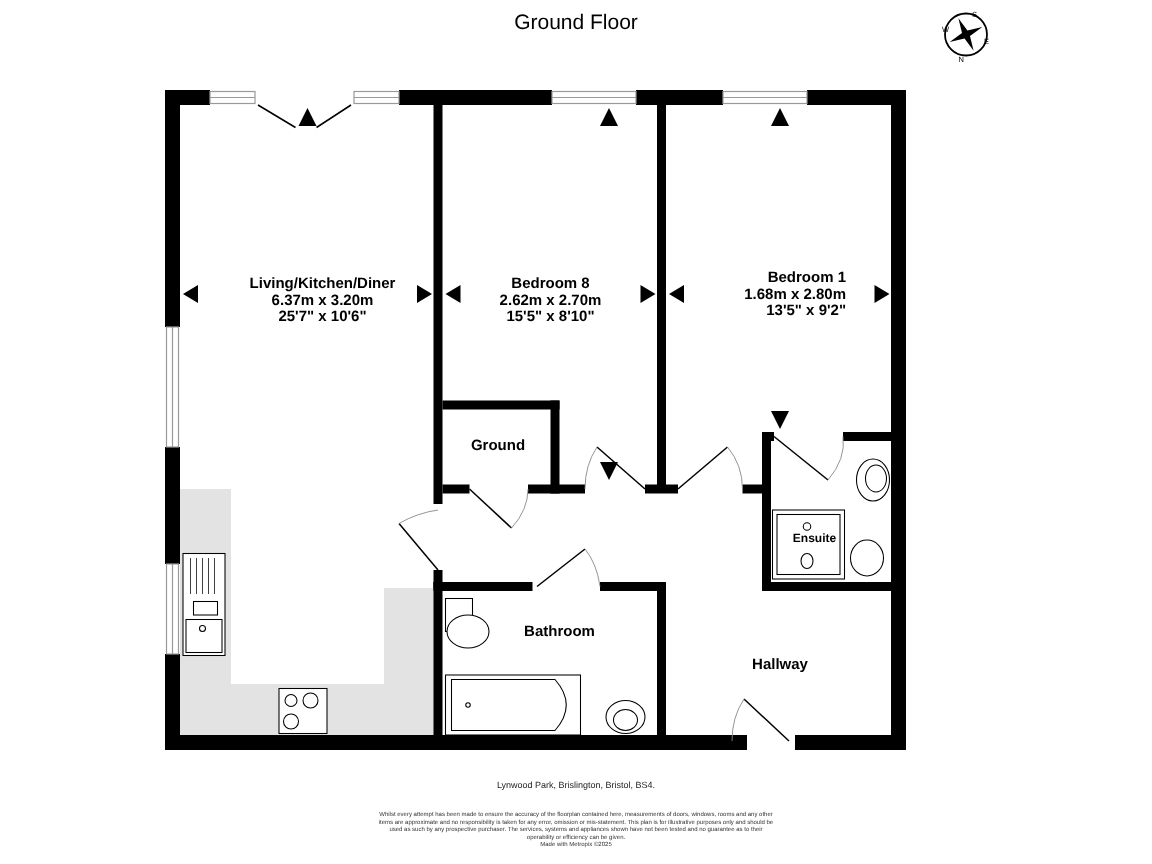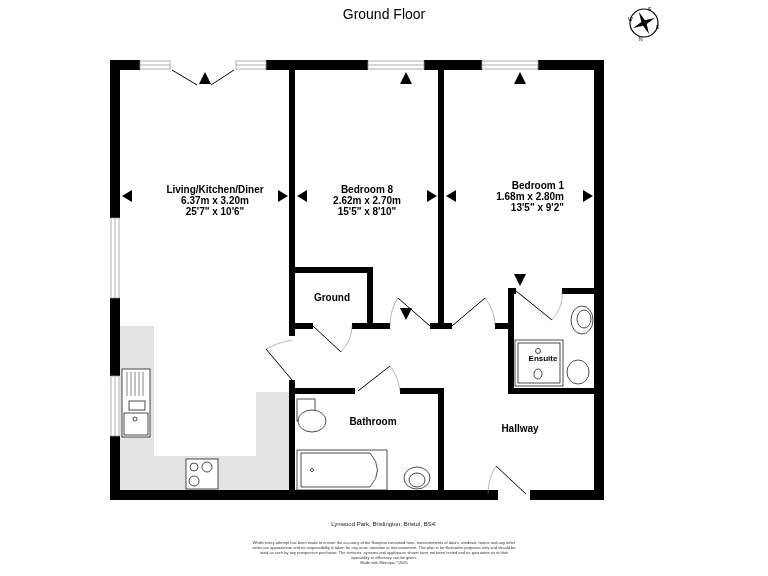--- a/index.html
+++ b/index.html
@@ -194,21 +194,21 @@
 </div>
 <div class="room-label" style="left:297px; top:292px; width:70px;">
   <div>Ground</div>
 </div>
 <div class="room-label small-label" style="left:518px; top:325px; width:50px; font-size:8px;margin-top:28px;">
   <div>Ensuite</div>
 </div>
 <div class="room-label" style="left:333px; top:416px; width:80px;text-align:center;">
   <div>Bathroom</div>
 </div>
-<div class="room-label" style="left:480px; top:423px; width:80px;">
+<div class="room-label" style="left:480px; top:438px; width:80px;">
   <div>Hallway</div>
 </div>
 
 <div class="address">Lynwood Park, Brislington, Bristol, BS4.</div>
 <div class="disclaimer">
   <div>Whilst every attempt has been made to ensure the accuracy of the floorplan contained here, measurements of doors, windows, rooms and any other items are approximate and no responsibility is taken for any error, omission or mis-statement. This plan is for illustrative purposes only and should be used as such by any prospective purchaser. The services, systems and appliances shown have not been tested and no guarantee as to their operability or efficiency can be given.</div>
   <div>Made with Metropix ©2025</div>
 </div>
 
 </body></html>

